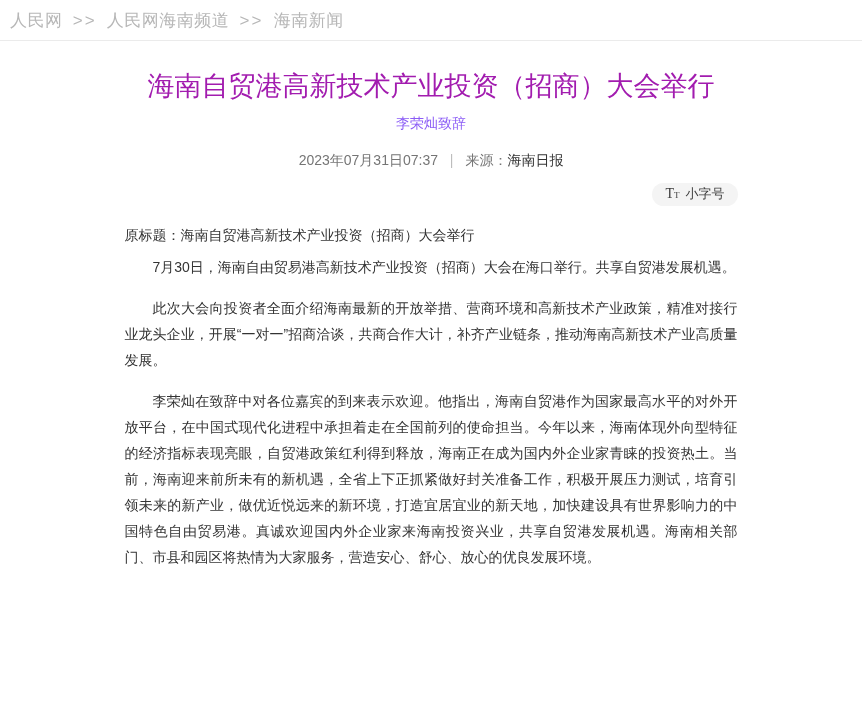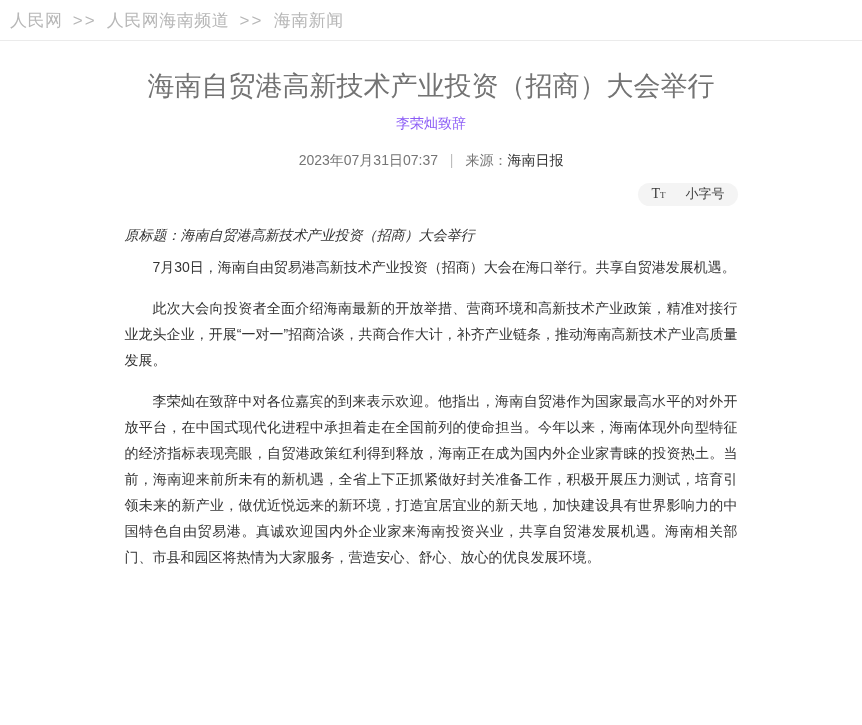--- a/index.html
+++ b/index.html
@@ -33,21 +33,21 @@
     margin: 0;
   }
   .content {
     width: 613px;
     margin: 0 auto;
   }
   .article-title {
     margin: 27px 0 0 0;
     font-size: 27px;
     font-weight: 400;
-    color: #737373;
+    color: #a21caf;
     text-align: center;
     line-height: 36px;
   }
   .article-subtitle {
     margin-top: 11px;
     text-align: center;
     font-size: 14px;
     color: #8b5cf6;
   }
   .article-meta {
@@ -67,21 +67,21 @@
   }
   .toolbar {
     display: flex;
     justify-content: flex-end;
     margin-top: 13px;
     padding-right: 0;
   }
   .font-pill {
     display: inline-flex;
     align-items: baseline;
-    gap: 20px;
+    gap: 6px;
     background: #f4f4f4;
     border: none;
     border-radius: 13px;
     padding: 4px 13px 5px 13px;
     font-size: 13px;
     color: #3b3b3b;
     cursor: pointer;
     font-family: inherit;
     line-height: 1;
   }
@@ -90,21 +90,20 @@
   .t-icon .t-small { font-size: 9px;  font-family: "Liberation Serif", serif; }
   .article-body {
     margin-top: 16px;
     font-size: 14px;
     line-height: 26px;
     color: #333333;
   }
   .orig-title {
     margin: 0 0 6px 0;
     text-indent: 0;
-    font-style: italic;
   }
   .para {
     margin: 0 0 15px 0;
     text-indent: 2em;
     text-align: justify;
   }
 </style>
 </head>
 <body>
 

